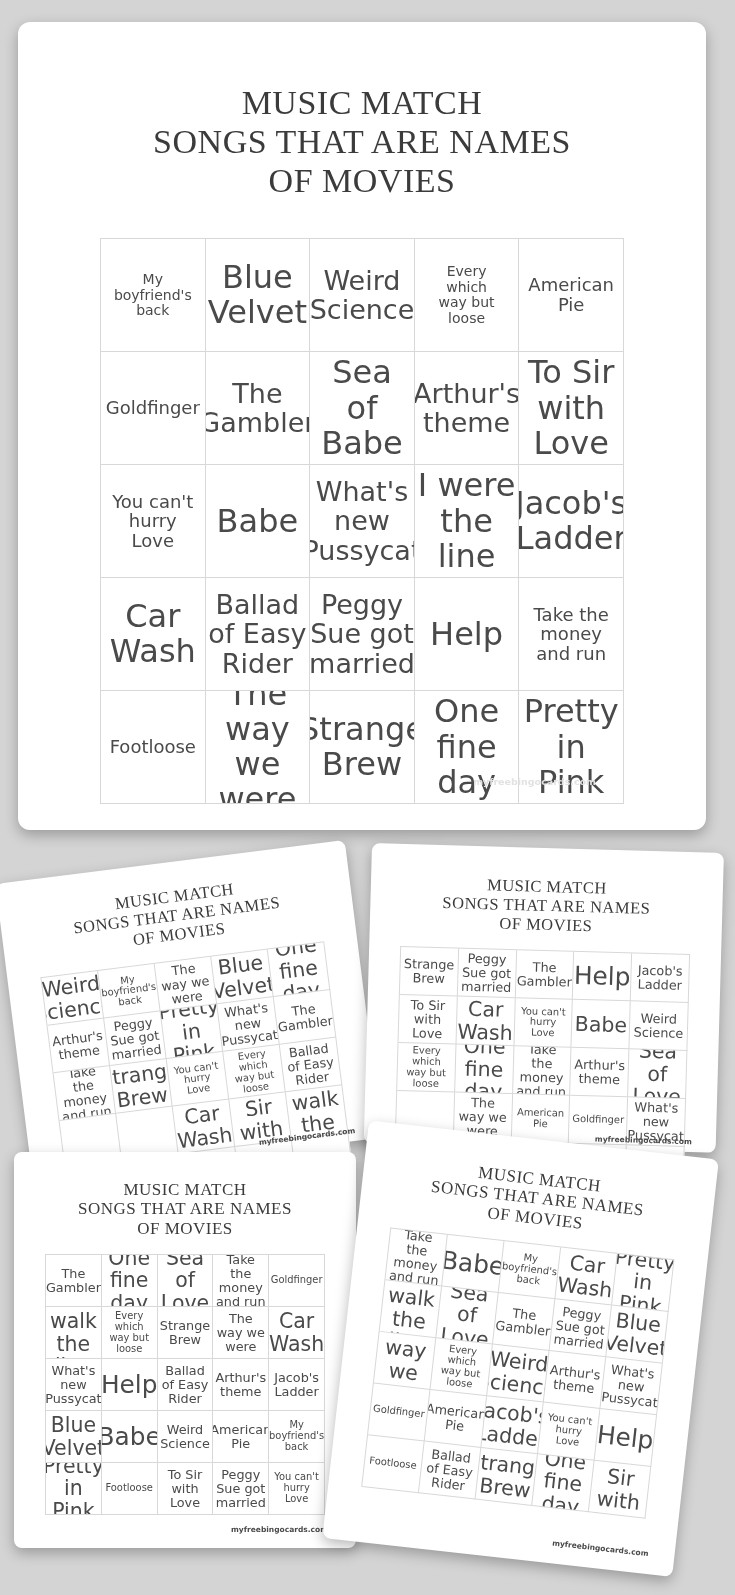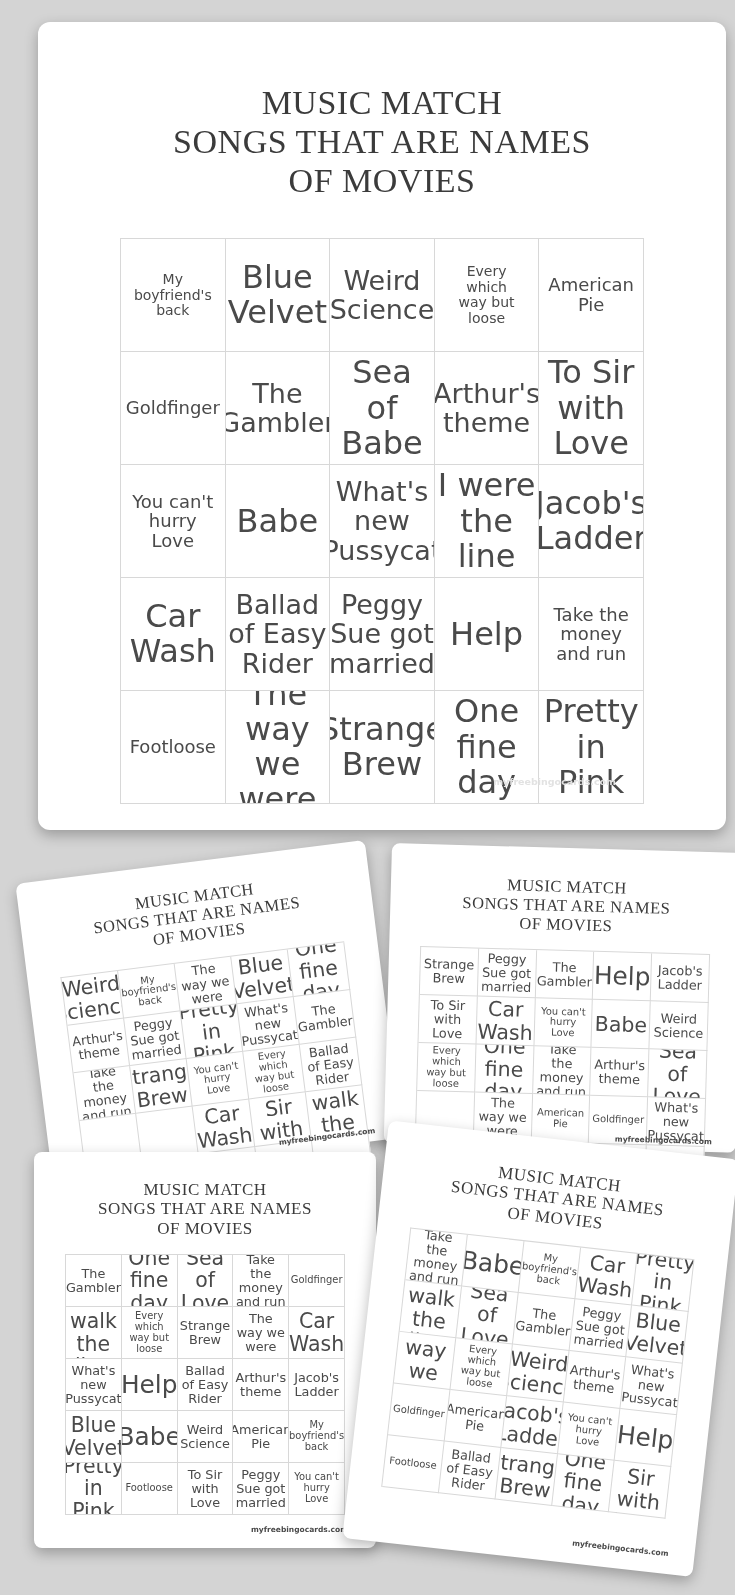--- a/index.html
+++ b/index.html
@@ -2,21 +2,21 @@
 <html><head>
 <meta charset="utf-8">
 <style>
   * { box-sizing: border-box; margin: 0; padding: 0; }
   html, body {
     width: 735px; height: 1595px;
     background: #d4d4d4;
     font-family: "Liberation Sans", sans-serif;
     overflow: hidden;
   }
-  .stage { position: relative; width: 624px; height: 1595px; margin-left: 20px; }
+  .stage { position: relative; width: 624px; height: 1595px; }
 
   
   .card {
     position: absolute;
     background: #ffffff;
     border-radius: 10px;
     box-shadow: 0 5px 14px rgba(0,0,0,0.28);
   }
   .card-title {
     text-align: center;

